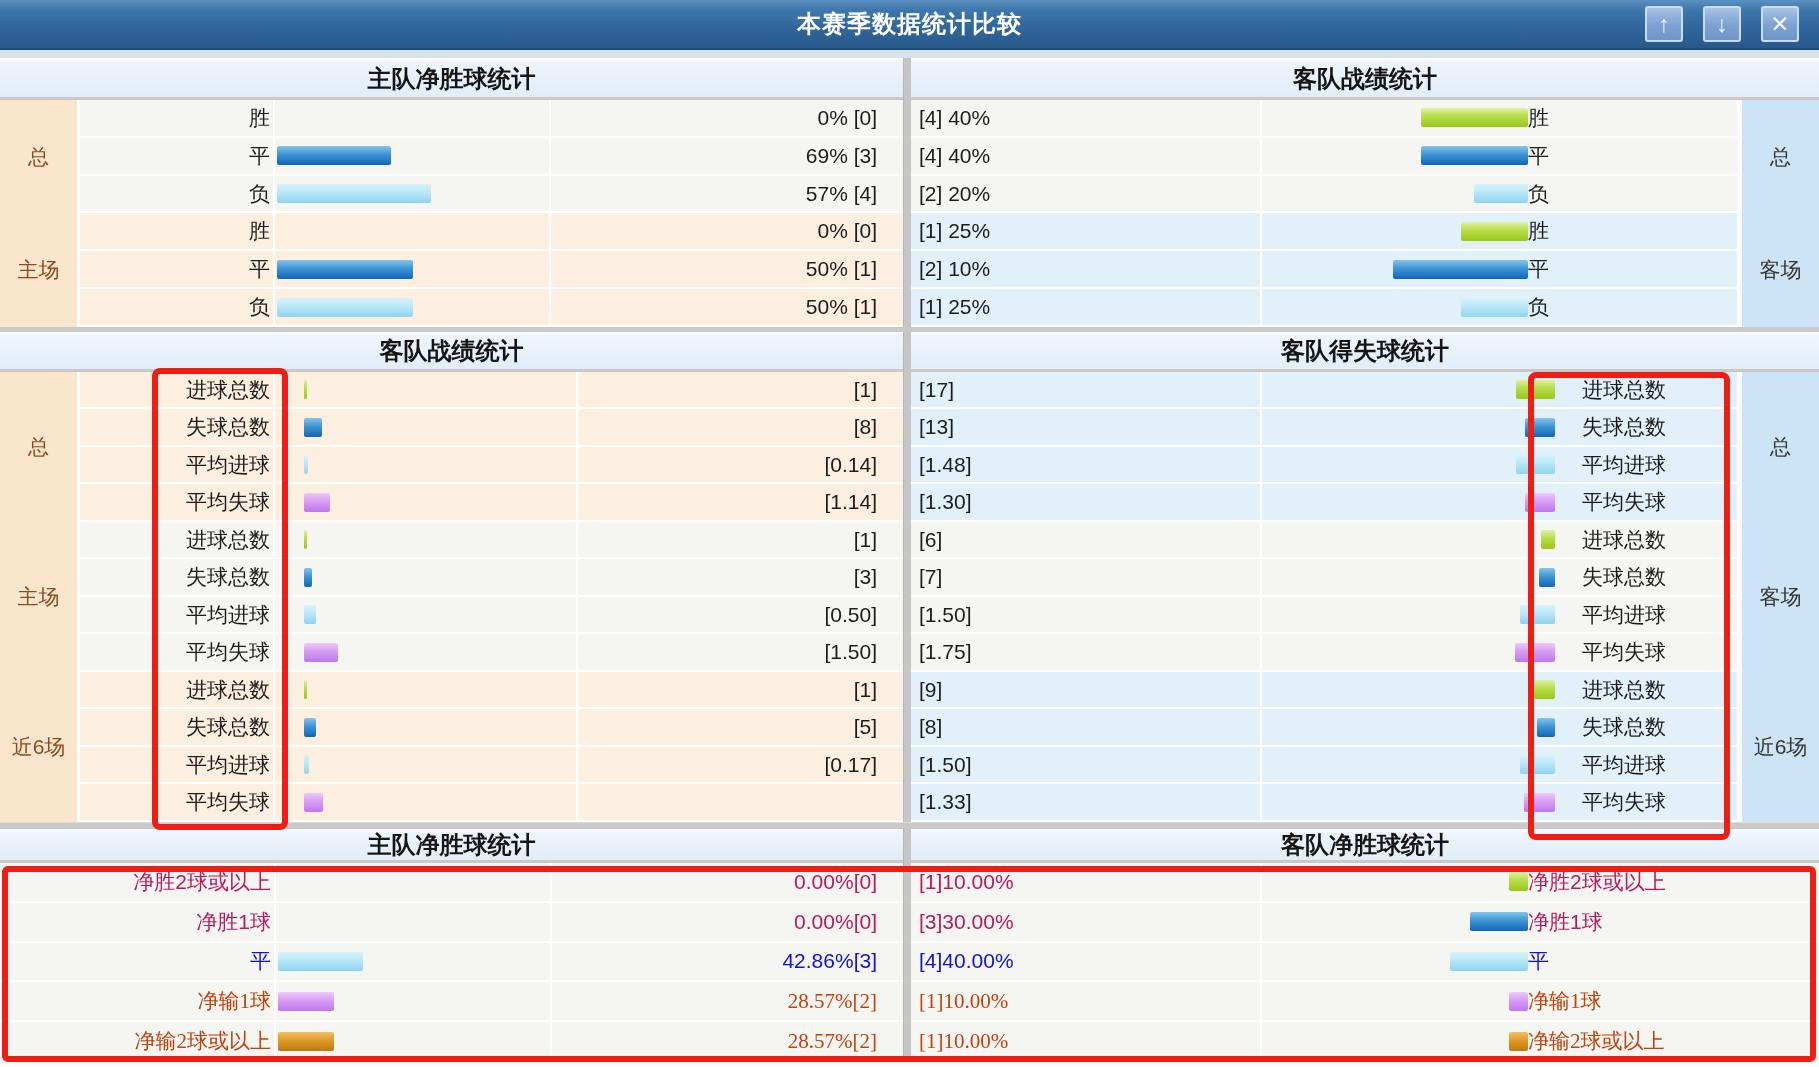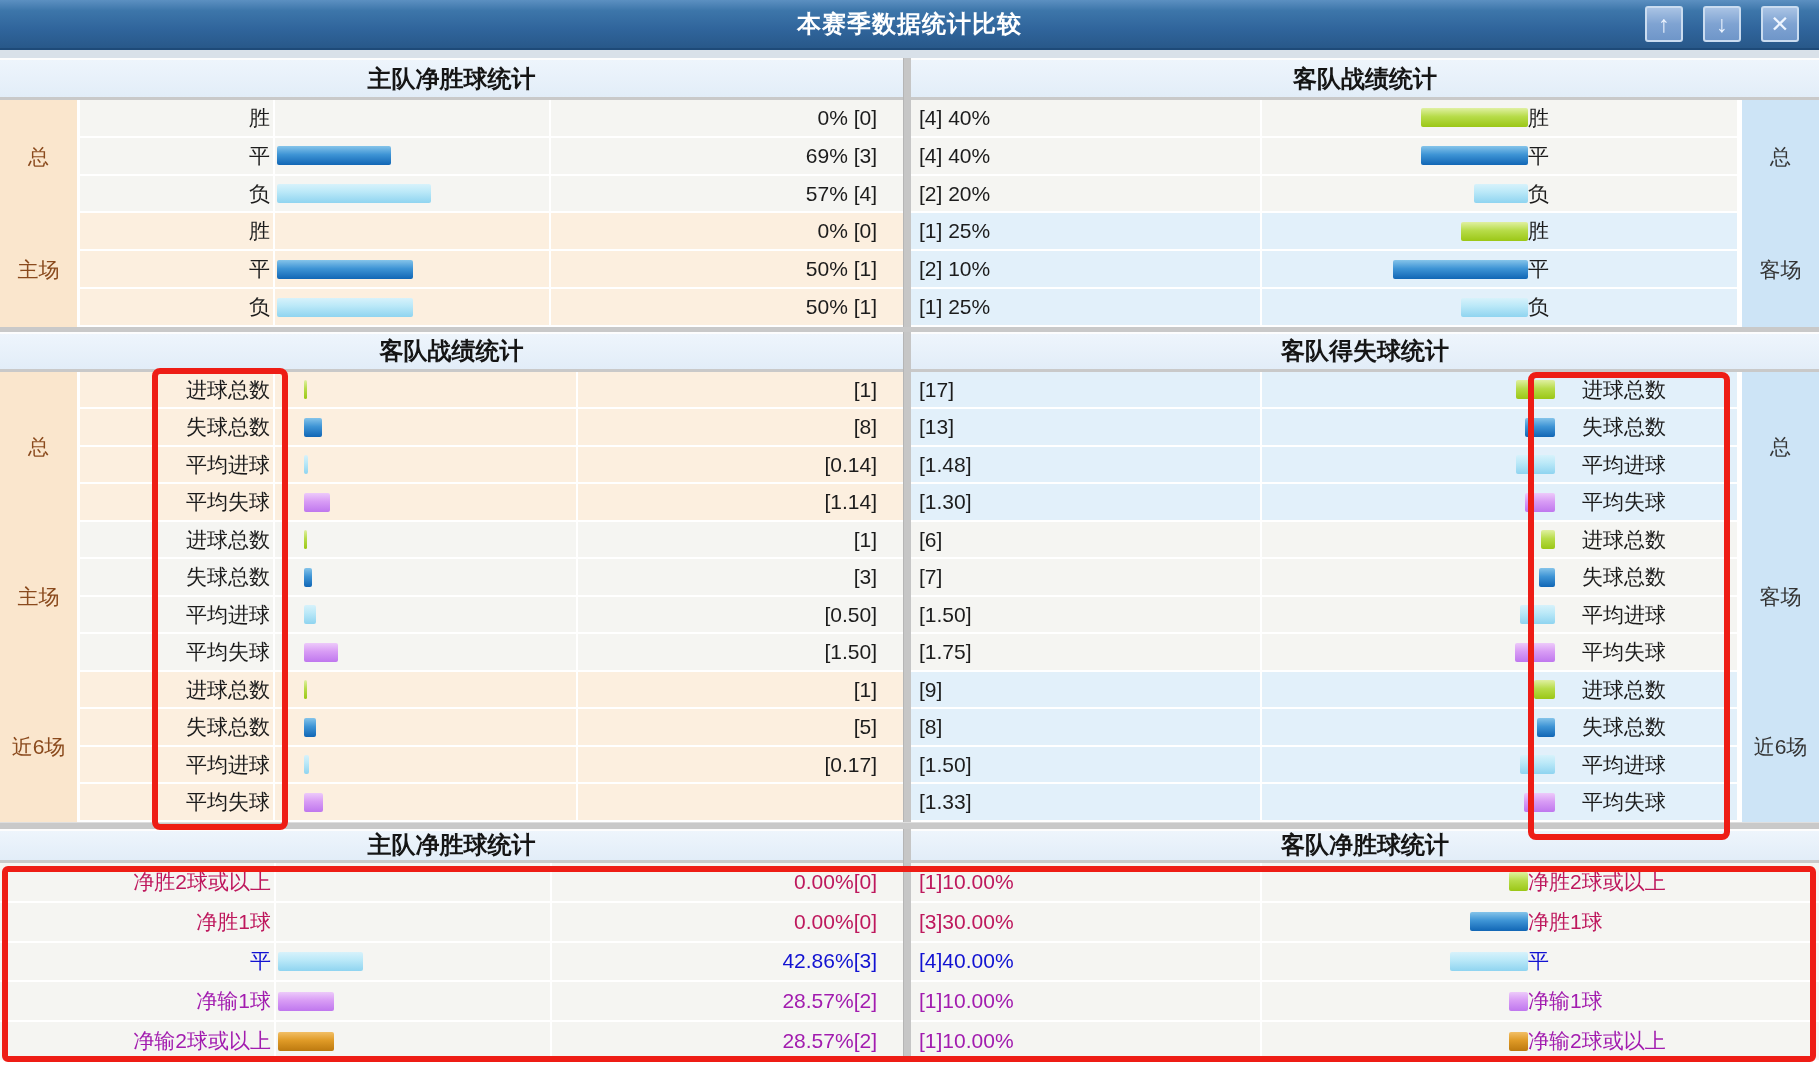--- a/index.html
+++ b/index.html
@@ -61,21 +61,21 @@
 
   .bar { height:19px; border-radius:2px; }
   .bar.green    { background:linear-gradient(180deg,#e0f0a2,#b7dc49 45%,#9bc716); }
   .bar.darkblue { background:linear-gradient(180deg,#85c4ea,#3e94d5 45%,#1166b5); }
   .bar.lightblue{ background:linear-gradient(180deg,#d7f2fb,#bce9f8 40%,#8fd4f0); }
   .bar.purple   { background:linear-gradient(180deg,#edcafa,#d89cf5 45%,#bf77ee); }
   .bar.orange   { background:linear-gradient(180deg,#f2bf66,#df9a26 45%,#bc790f); }
 
   .t-red  { color:#be185d; }
   .t-blue { color:#1212d2; }
-  .t-black{ color:#a21caf; }
+  .t-black{ color:#c2410c;font-family:Liberation Serif, serif; }
 
   
   .anno { position:absolute; border:6px solid #ee1d15; border-radius:8px; pointer-events:none; }
 </style>
 </head>
 <body>
 
 <div id="win">
 
   <div class="titlebar">

